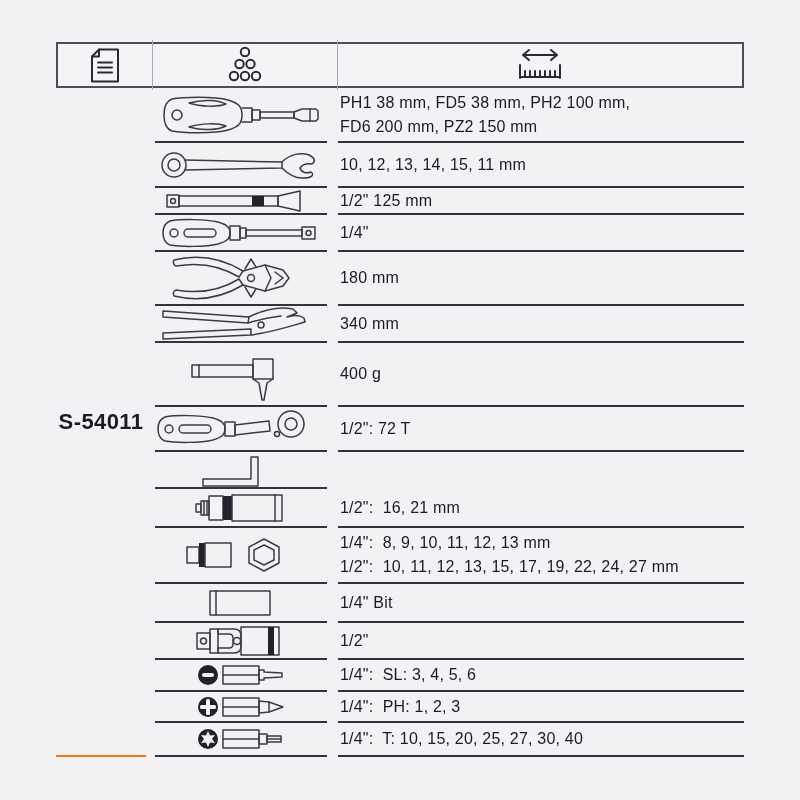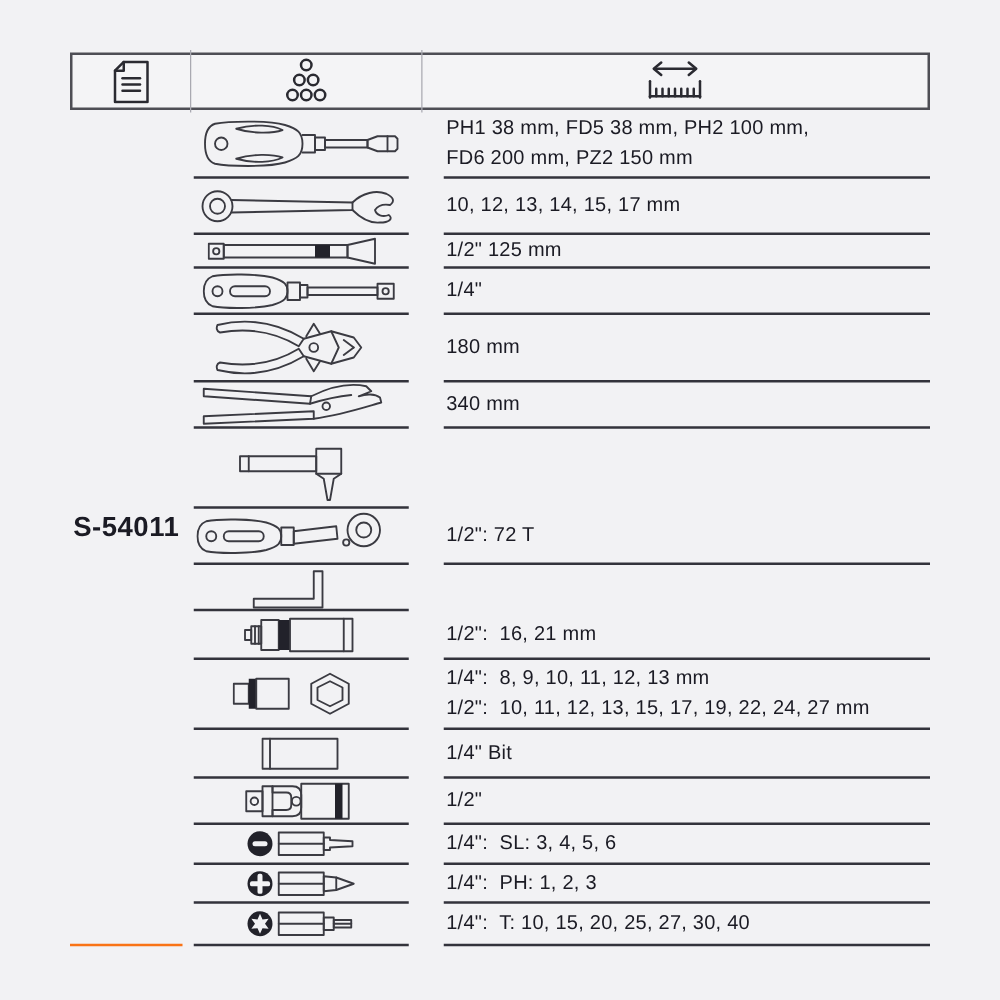--- a/index.html
+++ b/index.html
@@ -31,21 +31,21 @@
   .rows{flex:1;display:flex;flex-direction:column;}
   .row{display:flex;}
   .tool{
     box-sizing:border-box;width:172px;margin-right:11px;
     border-bottom:2px solid #33333b;
     display:flex;align-items:center;justify-content:center;
   }
   .spec{
     box-sizing:border-box;flex:1;border-bottom:2px solid #33333b;
     display:flex;flex-direction:column;justify-content:center;
-    padding-left:2px;font-size:16px;font-weight:500;letter-spacing:.2px;margin-left:17px;
+    padding-left:2px;font-size:16px;font-weight:500;letter-spacing:.2px;
   }
   .spec-line{white-space:pre;line-height:24px;}
   .spec-line:empty{display:none;}
   svg{display:block;}
   .ink{stroke:#3b3b42;fill:none;stroke-width:1.5;stroke-linejoin:round;stroke-linecap:round;}
   .ink2{stroke:#2a2a31;fill:none;stroke-width:2;stroke-linejoin:round;stroke-linecap:round;}
   .fillink{fill:#22222a;stroke:none;}
   .bg{fill:#f2f2f4;stroke:none;}
 </style>
 </head>
@@ -127,21 +127,21 @@
       <div class="row" style="height:45px">
         <div class="tool">
           <svg width="162" height="32" viewBox="0 0 162 32">
             <circle class="ink" cx="14" cy="16" r="12"></circle>
             <circle class="ink" cx="14" cy="16" r="6"></circle>
             <path class="ink" d="M25,11 L122,13 L122,19 L25,21"></path>
             <path class="ink" d="M122,13 C130,5 141,3 149,6 C155,9 156,12 152,15 C146,14 142,16 140,19 C141,23 146,25 151,23 C155,26 151,29 144,29 C134,30 127,24 122,19"></path>
           </svg>
         </div>
         <div class="spec">
-          <div class="spec-line">10, 12, 13, 14, 15, 17 mm</div>
+          <div class="spec-line">10, 12, 13, 14, 15, 11 mm</div>
 
         </div>
       </div>
 
       <div class="row" style="height:27px">
         <div class="tool">
           <svg width="150" height="24" viewBox="0 0 150 24">
             <rect class="ink" x="1" y="6" width="12" height="12"></rect>
             <circle class="ink" cx="7" cy="12" r="2.5"></circle>
             <rect class="ink" x="13" y="7" width="99" height="10"></rect>
@@ -212,20 +212,24 @@
 
       <div class="row" style="height:64px">
         <div class="tool">
           <svg width="100" height="58" viewBox="0 0 100 58">
             <rect class="ink" x="1" y="20" width="61" height="12"></rect>
             <line class="ink" x1="8" y1="20" x2="8" y2="32"></line>
             <path class="ink" d="M62,14 L82,14 L82,34 L76,38 L73,55 L71,55 L68,38 L62,34 Z"></path>
             <line class="ink" x1="62" y1="34" x2="82" y2="34"></line>
           </svg>
         </div>
+        <div class="spec">
+          <div class="spec-line">400 g</div>
+
+        </div>
       </div>
 
       <div class="row" style="height:45px">
         <div class="tool">
           <svg width="168" height="40" viewBox="0 0 168 40">
             <path class="ink" d="M8,8 C18,6 44,6 56,9 C66,12 68,15 68,20 C68,25 66,28 56,31 C44,34 18,34 8,32 C3,30 1,25 1,20 C1,15 3,10 8,8 Z"></path>
             <circle class="ink" cx="12" cy="20" r="4"></circle>
             <rect class="ink" x="22" y="16" width="32" height="8" rx="4"></rect>
             <rect class="ink" x="68" y="13" width="10" height="14"></rect>
             <path class="ink" d="M78,16 L112,12 L113,22 L78,26 Z"></path>

